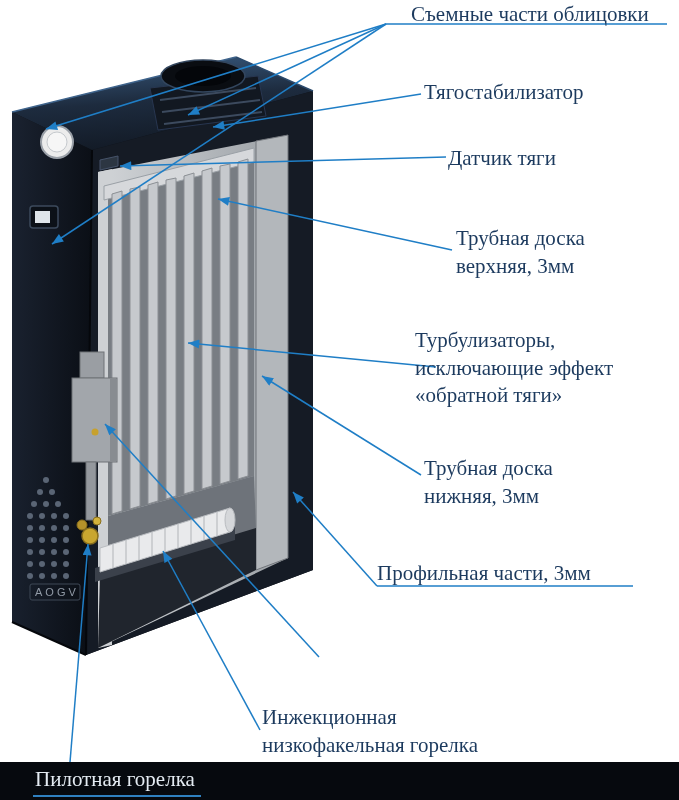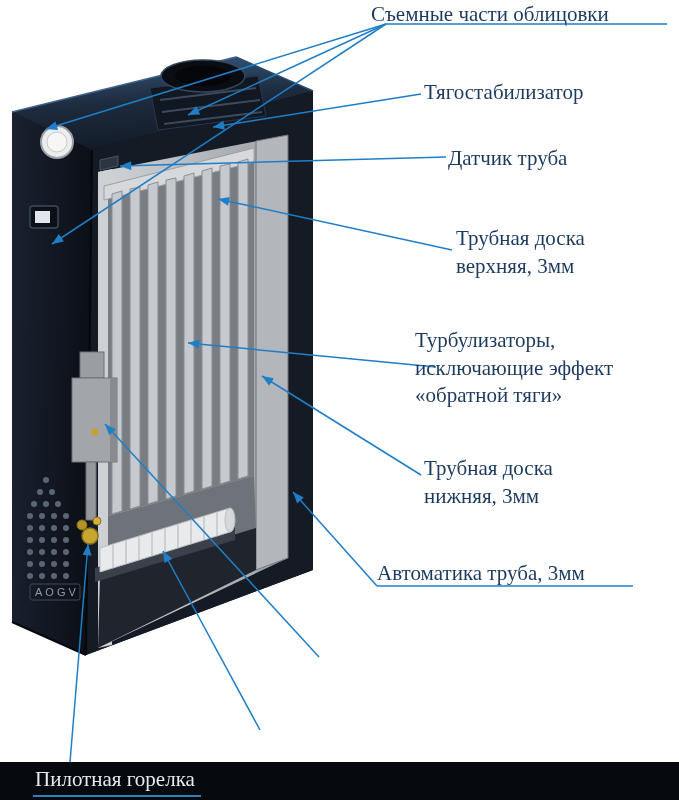--- a/index.html
+++ b/index.html
@@ -13,21 +13,21 @@
   #scene{position:absolute;left:0;top:0;z-index:1;}
   .label{
     position:absolute;
     z-index:2;
     font-family:"Liberation Serif", serif;
     font-size:21px;
     color:#1c3a5e;
     line-height:1.32;
     white-space:pre-line;
   }
-  #lbl-casing{left:371px;top:1px;}
+  #lbl-casing{left:411px;top:1px;}
   #lbl-stabilizer{left:424px;top:79px;text-align:right;}
   #lbl-sensor{left:448px;top:145px;}
   #lbl-upper{left:456px;top:225px;}
   #lbl-turb{left:415px;top:327px;}
   #lbl-lower{left:424px;top:455px;}
   #lbl-profile{left:377px;top:560px;}
   #lbl-automation{left:322px;top:644px;}
   #lbl-burner{left:262px;top:704px;}
   #bottom-bar{
     position:absolute;left:0;top:762px;width:679px;height:42px;
@@ -191,27 +191,29 @@
       <path d="M377,586 L633,586"></path>
       <path d="M377,586 L293,492" marker-end="url(#arrow)"></path>
       <path d="M319,657 L105,424" marker-end="url(#arrow)"></path>
       <path d="M260,730 L163,551" marker-end="url(#arrow)"></path>
       <path d="M70,762 L88,544" marker-end="url(#arrow)"></path>
     </g>
   </svg>
 
   <div id="lbl-casing" class="label">Съемные части облицовки</div>
   <div id="lbl-stabilizer" class="label">Тягостабилизатор</div>
-  <div id="lbl-sensor" class="label">Датчик труба</div>
+  <div id="lbl-sensor" class="label">Датчик тяги</div>
   <div id="lbl-upper" class="label">Трубная доска
 верхняя, 3мм</div>
   <div id="lbl-turb" class="label">Турбулизаторы,
 исключающие эффект
 «обратной тяги»</div>
   <div id="lbl-lower" class="label">Трубная доска
 нижняя, 3мм</div>
-  <div id="lbl-profile" class="label">Автоматика труба, 3мм</div>
+  <div id="lbl-profile" class="label">Профильная части, 3мм</div>
+  <div id="lbl-burner" class="label">Инжекционная
+низкофакельная горелка</div>
 
   <div id="bottom-bar">
     <span id="lbl-pilot">Пилотная горелка</span>
   </div>
 
 </div>
 
 </body></html>

